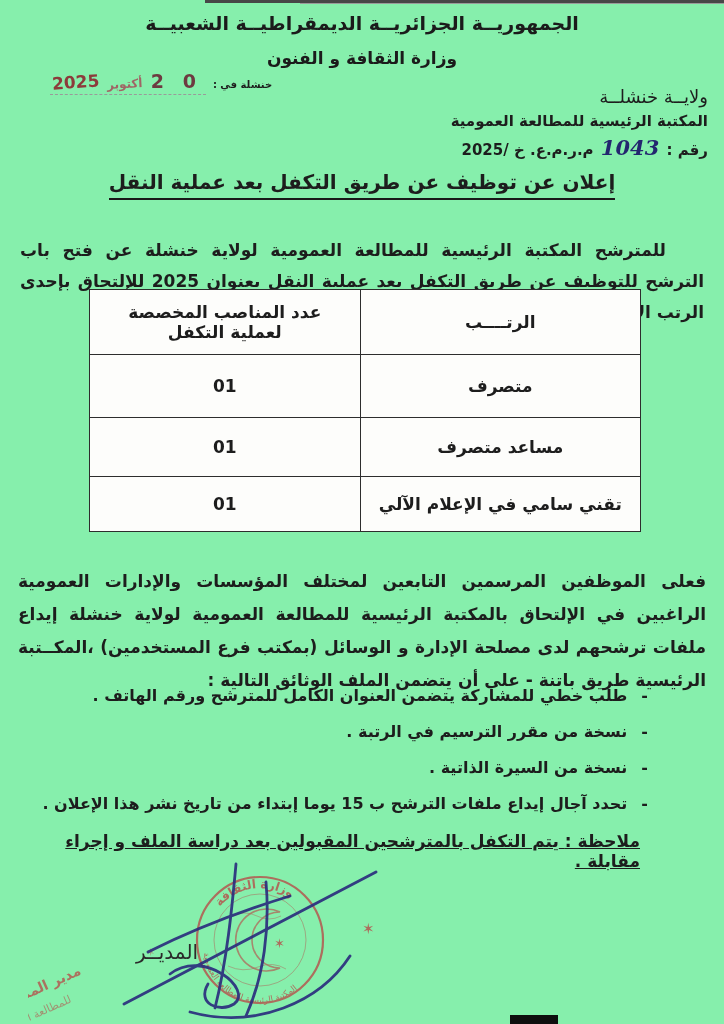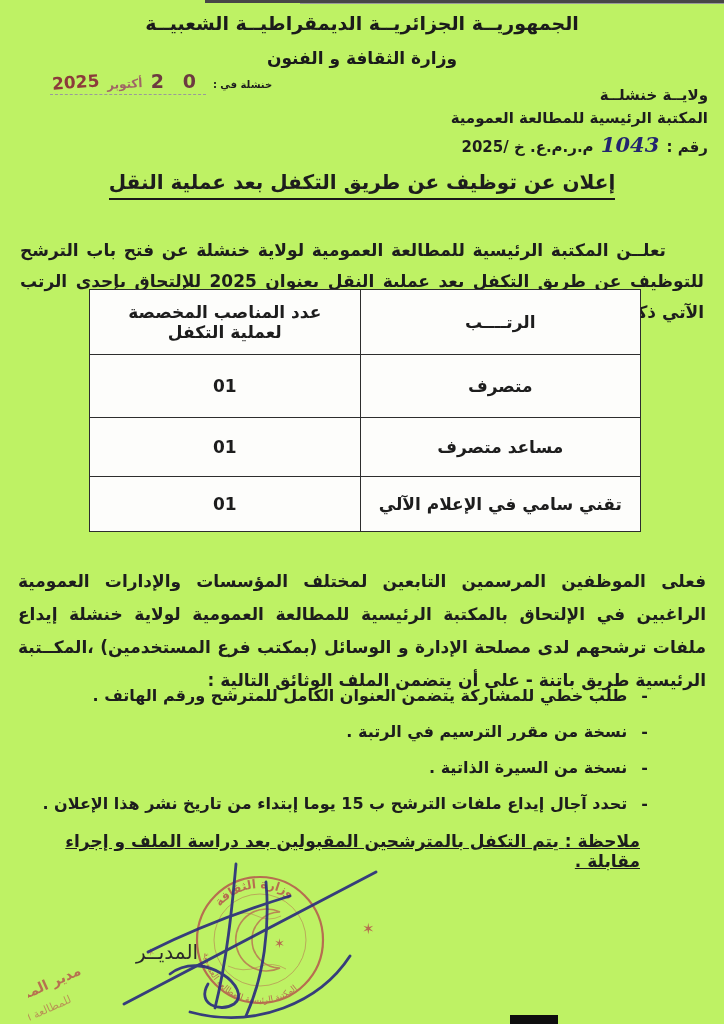--- a/index.html
+++ b/index.html
@@ -1,20 +1,20 @@
 <!DOCTYPE html>
 <html lang="ar"><head>
 <meta charset="utf-8">
 <style>
   html,body{margin:0;padding:0;background:#e8e8e8;}
   .page{
     position:relative;
     width:724px;height:1024px;
     margin:0 auto;
-    background:#bef264;
+    background:#86efac;
     overflow:hidden;
     font-family:"DejaVu Sans","Liberation Sans",sans-serif;
     color:#1d1d1d;
   }
   
   .scan-top{position:absolute;top:0;left:205px;width:519px;height:3px;background:#474747;}
   .scan-top2{position:absolute;top:3px;left:300px;width:424px;height:1px;background:#9b9b9b;}
   .black-bar{position:absolute;top:1015px;left:510px;width:48px;height:9px;background:#0e0e0e;}
 
   
@@ -25,21 +25,21 @@
   
   .date-line{position:absolute;top:70px;left:50px;display:flex;direction:ltr;align-items:baseline;gap:7px;}
   .stamped{display:flex;direction:ltr;align-items:baseline;gap:8px;border-bottom:1px dashed #9a9a9a;padding:0 4px 2px 2px;}
   .stamped .year{font-size:17px;font-weight:bold;color:#8c3b3b;transform:rotate(-4deg);}
   .stamped .month{font-size:12px;font-weight:bold;color:#a06565;transform:rotate(-3deg);}
   .stamped .day{font-size:19px;font-weight:bold;color:#6d3a40;letter-spacing:6px;}
   .date-line .label{font-size:10px;font-weight:bold;direction:rtl;}
 
   
   .org-block{position:absolute;top:86px;right:16px;text-align:right;direction:rtl;}
-  .org-block .o1{font-size:15px;font-weight:bold;margin-bottom:5px;}
+  .org-block .o1{font-size:18px;font-weight:normal;margin-bottom:5px;}
   .org-block .o2{font-size:15px;font-weight:bold;margin-bottom:5px;}
   .org-block .o3{font-size:15px;font-weight:bold;}
   .hand-number{font-family:"DejaVu Serif","Liberation Serif",serif;font-style:italic;font-weight:bold;font-size:21px;color:#23266f;padding:0 2px;letter-spacing:1px;}
 
   
   .doc-title-wrap{position:absolute;top:170px;left:0;width:100%;text-align:center;direction:rtl;}
   .doc-title{display:inline-block;font-size:20px;font-weight:bold;border-bottom:2.2px solid #191919;padding-bottom:4px;}
 
   
   .para{direction:rtl;text-align:justify;font-size:17px;font-weight:600;line-height:31px;}
@@ -102,21 +102,21 @@
       <span class="hand-number">1043</span>
       <span>م.ر.م.ع. خ /2025</span>
     </div>
   </div>
 
   <div class="doc-title-wrap">
     <span class="doc-title">إعلان عن توظيف عن طريق التكفل بعد عملية النقل</span>
   </div>
 
   <p class="para intro">
-    <span class="lead">تعلــن</span>
+    <span class="lead">للمترشح</span>
     <span>المكتبة الرئيسية للمطالعة العمومية لولاية خنشلة عن فتح باب الترشح للتوظيف عن طريق التكفل بعد عملية النقل بعنوان 2025 للإلتحاق بإحدى الرتب الآتي ذكرها بالجدول أدناه:</span>
   </p>
 
   <table class="ranks">
     <colgroup>
         <col style="width:281px">
         <col style="width:271px">
       </colgroup>
     <tbody>
         <tr>

